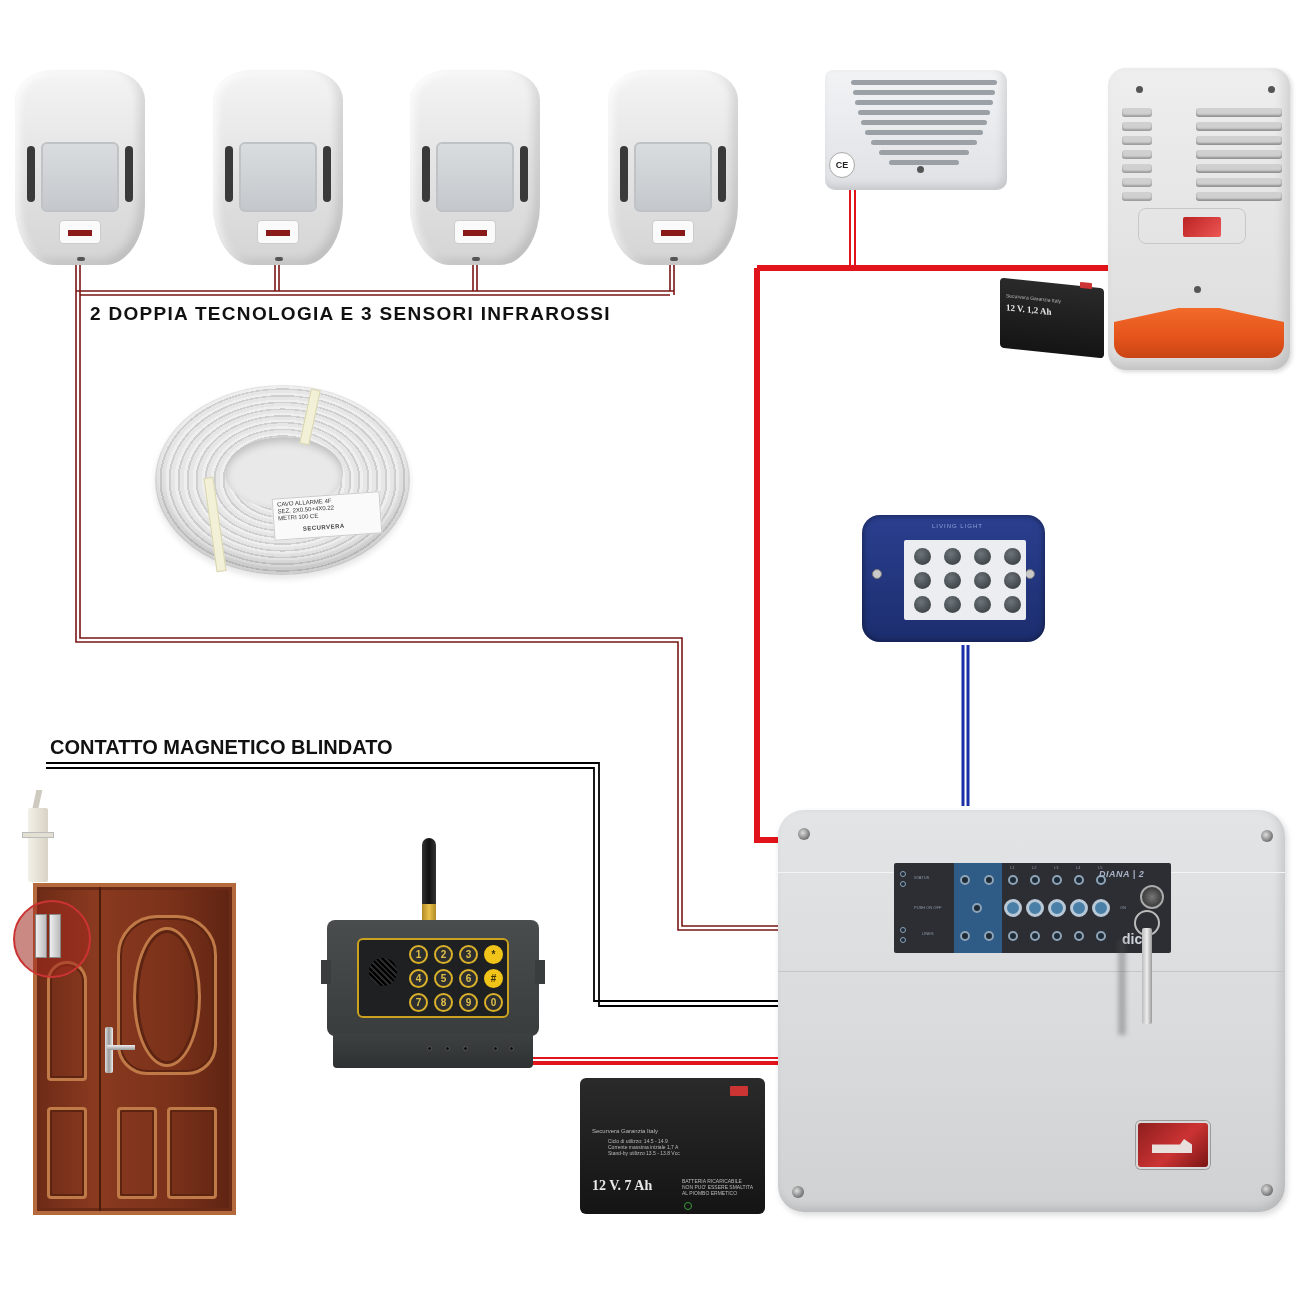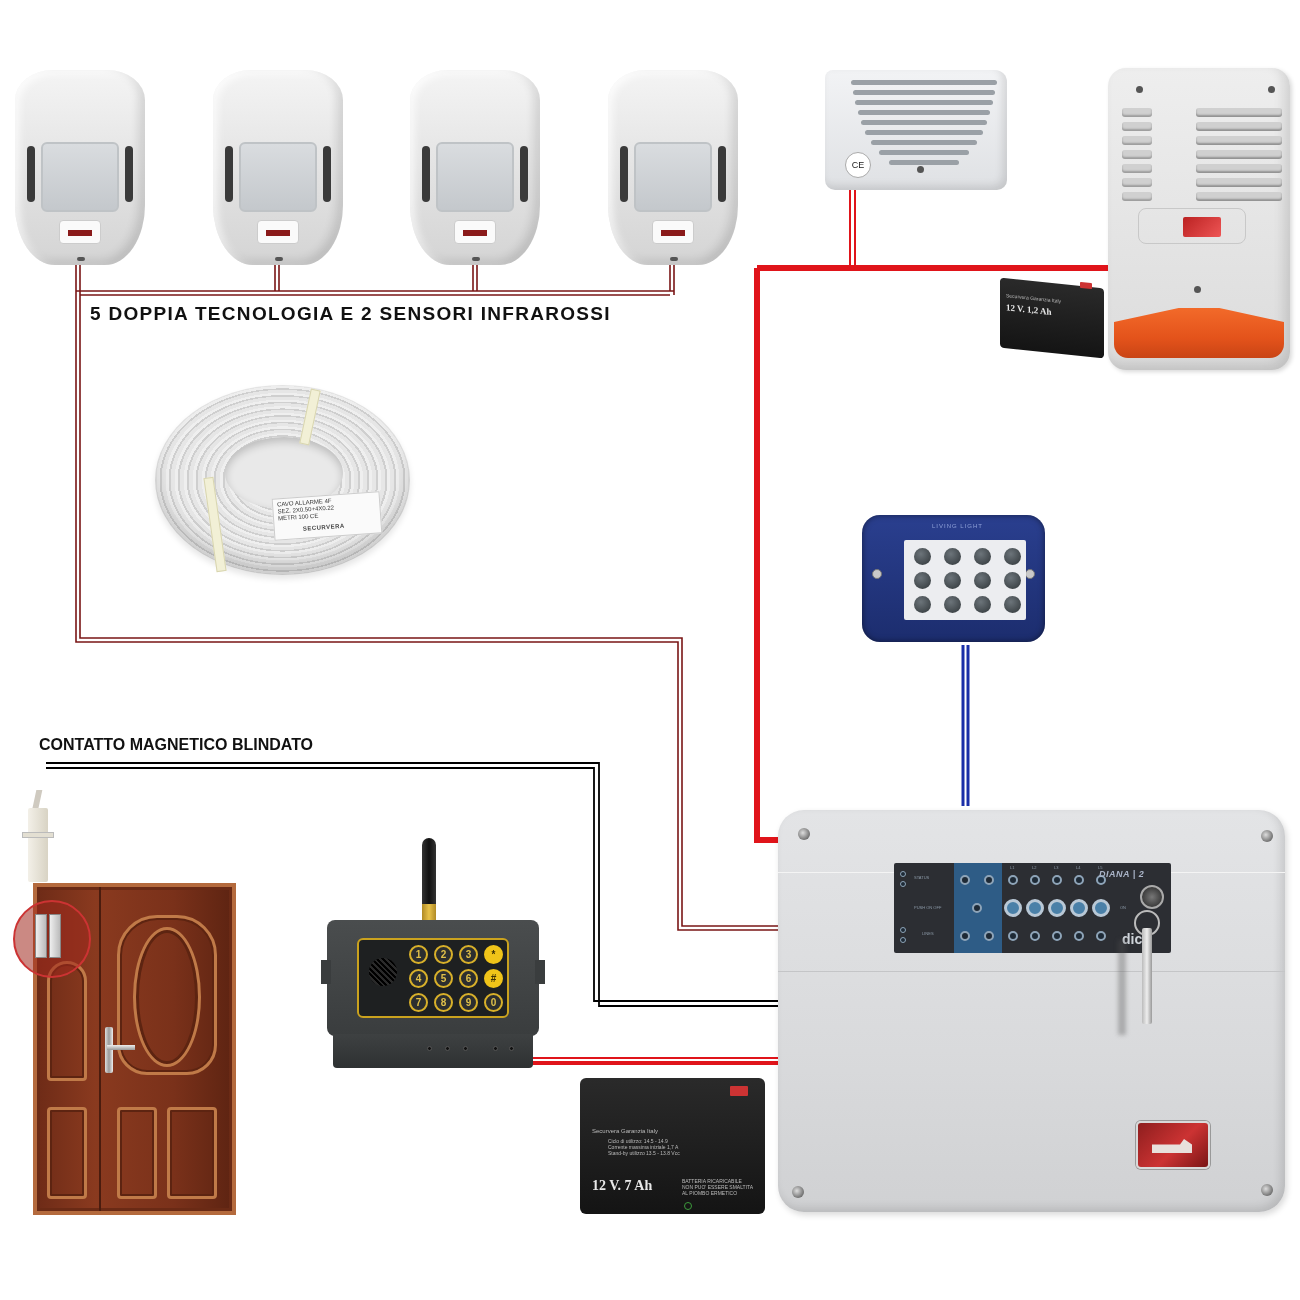--- a/index.html
+++ b/index.html
@@ -31,22 +31,22 @@
   .sensor .badge::after { content: ""; position: absolute; left: 8px; top: 9px; width: 24px; height: 6px; background: #8a1a1a; }
   .sensor .hole { position: absolute; left: 62px; bottom: 4px; width: 8px; height: 4px; background: #555; border-radius: 2px; }
   
   .siren-in {
     position: absolute; left: 825px; top: 70px; width: 182px; height: 120px;
     background: linear-gradient(180deg, #f2f3f5, #dfe1e4); border-radius: 8px 12px 10px 10px;
     box-shadow: inset -4px -4px 8px rgba(0,0,0,0.12);
   }
   .siren-in .grill { position: absolute; height: 5px; background: #9aa0a6; border-radius: 3px; }
   .siren-in .ce {
-    position: absolute; left: 20px; top: 82px; width: 26px; height: 26px; border-radius: 50%;
-    background: #fff; border: 1px solid #aaa; font-size: 9px; font-weight: normal; text-align: center; line-height: 24px; color: #222;
+    position: absolute; left: 4px; top: 82px; width: 26px; height: 26px; border-radius: 50%;
+    background: #fff; border: 1px solid #aaa; font-size: 9px; font-weight: bold; text-align: center; line-height: 24px; color: #222;
   }
   .siren-in .dot { position: absolute; left: 92px; top: 96px; width: 7px; height: 7px; border-radius: 50%; background: #555; }
   
   .siren-out {
     position: absolute; left: 1108px; top: 68px; width: 182px; height: 302px;
     background: linear-gradient(180deg, #eeeeee, #dcdcdc); border-radius: 18px;
     box-shadow: inset -6px -6px 12px rgba(0,0,0,0.12), 2px 2px 4px rgba(0,0,0,0.15);
   }
   .siren-out .vent-l { position: absolute; left: 14px; width: 30px; height: 9px; background: #d0d0d0; border-radius: 3px; box-shadow: inset 0 -2px 2px rgba(0,0,0,0.25); }
   .siren-out .vent-r { position: absolute; left: 88px; width: 86px; height: 9px; background: #d0d0d0; border-radius: 3px; box-shadow: inset 0 -2px 2px rgba(0,0,0,0.3); }
@@ -217,21 +217,21 @@
   <span class="hole"></span>
 </div>
 <div class="sensor" style="left:608px; top:70px;">
   <span class="slot l"></span>
   <span class="lens"></span>
   <span class="slot r"></span>
   <span class="badge"></span>
   <span class="hole"></span>
 </div>
 
-<div class="label" style="left:90px; top:303px; font-size:19px; letter-spacing:1.3px;">5 DOPPIA TECNOLOGIA E 2 SENSORI INFRAROSSI</div>
+<div class="label" style="left:90px; top:303px; font-size:19px; letter-spacing:1.3px;">2 DOPPIA TECNOLOGIA E 3 SENSORI INFRAROSSI</div>
 
 <div class="siren-in">
   <span class="grill" style="left:26px; top:10px; width:146px;"></span>
   <span class="grill" style="left:28px; top:20px; width:142px;"></span>
   <span class="grill" style="left:30px; top:30px; width:138px;"></span>
   <span class="grill" style="left:33px; top:40px; width:132px;"></span>
   <span class="grill" style="left:36px; top:50px; width:126px;"></span>
   <span class="grill" style="left:40px; top:60px; width:118px;"></span>
   <span class="grill" style="left:46px; top:70px; width:106px;"></span>
   <span class="grill" style="left:54px; top:80px; width:90px;"></span>
@@ -296,21 +296,21 @@
     <span class="btn" style="left:40px; top:32px;"></span>
     <span class="btn" style="left:70px; top:32px;"></span>
     <span class="btn" style="left:100px; top:32px;"></span>
     <span class="btn" style="left:10px; top:56px;"></span>
     <span class="btn" style="left:40px; top:56px;"></span>
     <span class="btn" style="left:70px; top:56px;"></span>
     <span class="btn" style="left:100px; top:56px;"></span>
   </div>
 </div>
 
-<div class="label" style="left:39px; top:736px; font-size:16px;">CONTATTO MAGNETICO BLINDATO</div>
+<div class="label" style="left:50px; top:736px; font-size:20px;">CONTATTO MAGNETICO BLINDATO</div>
 
 <div class="mag-sensor">
   <span class="wire"></span>
   <span class="body"></span>
   <span class="ring"></span>
 </div>
 
 <div class="door">
   <span class="split"></span>
   <span class="panel" style="left:10px; top:74px; width:40px; height:120px; border-radius:20px 20px 4px 4px;"></span>

